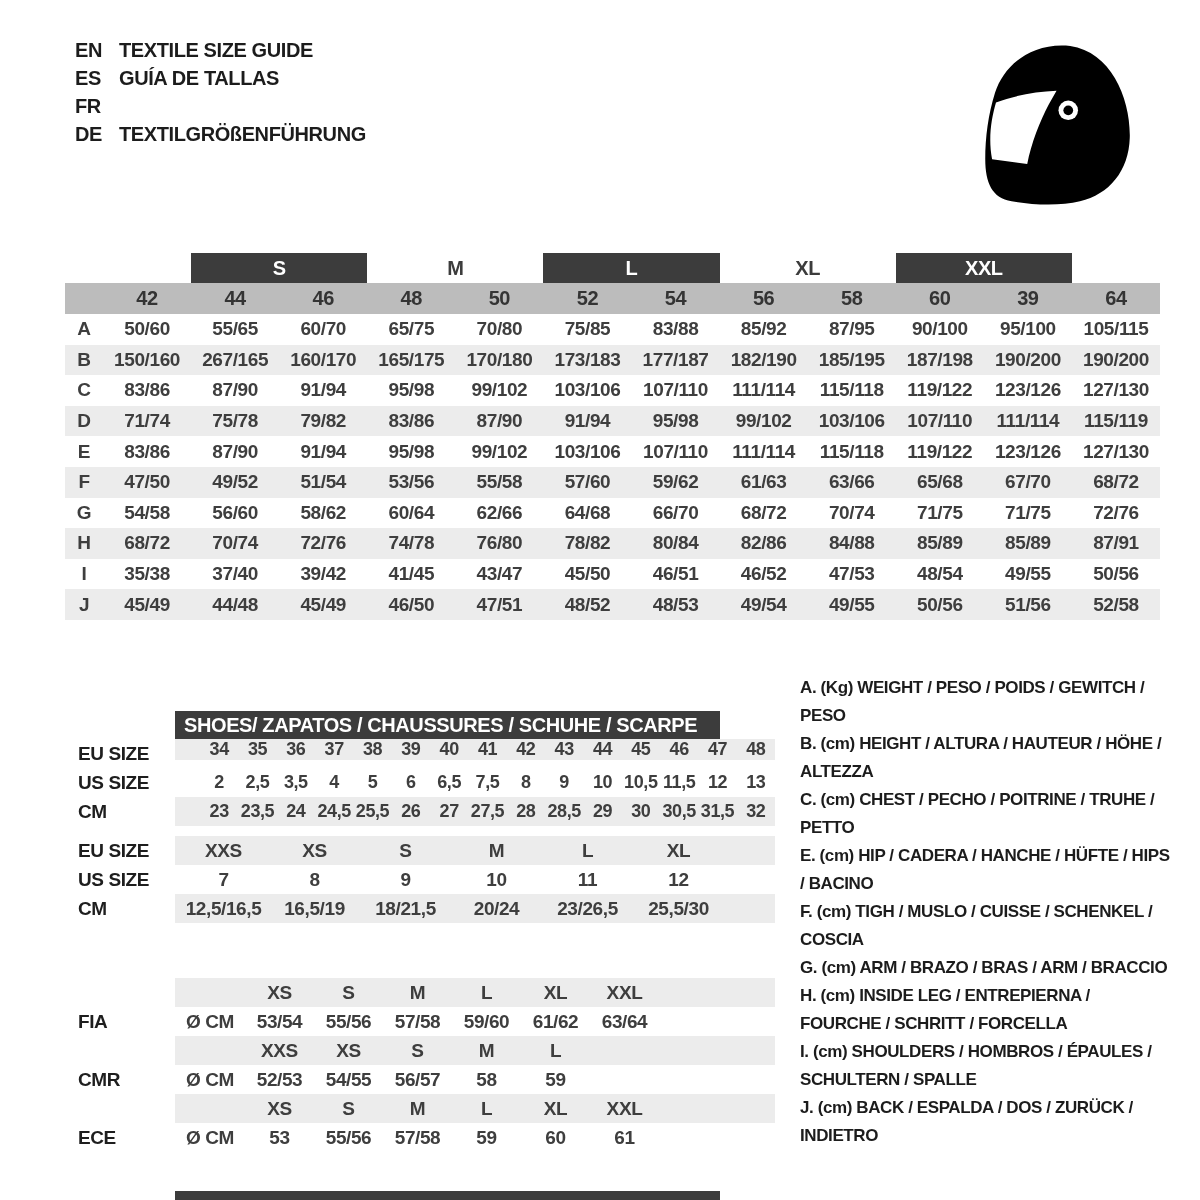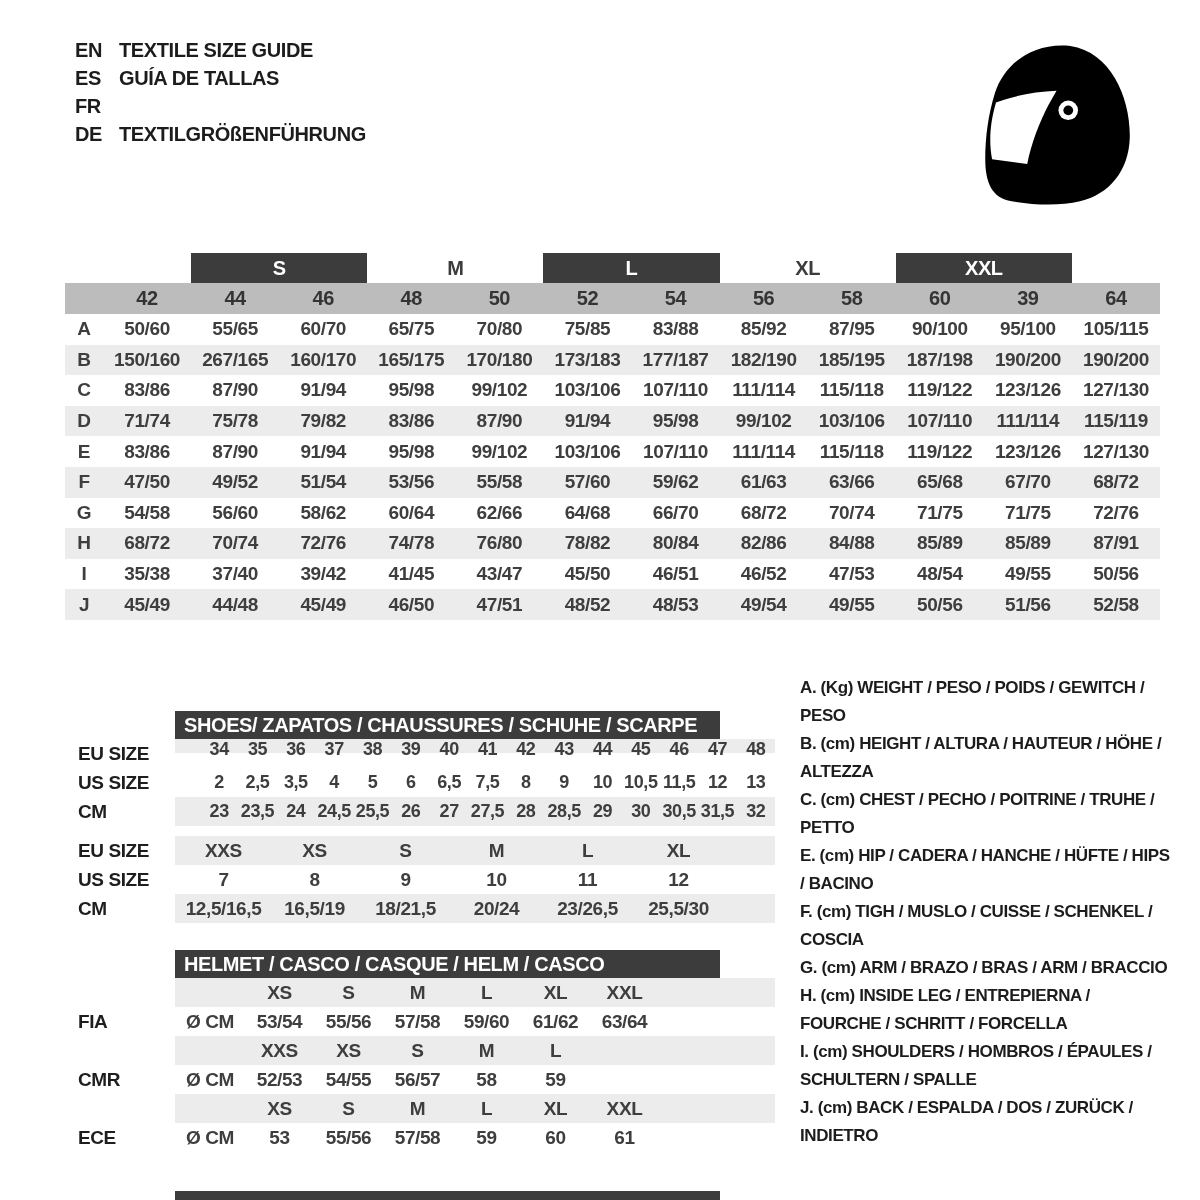--- a/index.html
+++ b/index.html
@@ -230,21 +230,21 @@
       <div class="cell stripe" style="grid-area: 12 / 8;">48/53</div>
       <div class="cell stripe" style="grid-area: 12 / 9;">49/54</div>
       <div class="cell stripe" style="grid-area: 12 / 10;">49/55</div>
       <div class="cell stripe" style="grid-area: 12 / 11;">50/56</div>
       <div class="cell stripe" style="grid-area: 12 / 12;">51/56</div>
       <div class="cell stripe" style="grid-area: 12 / 13;">52/58</div>
     </div>
 
   <div class="section" style="top:711px;height:120px;">
     <div class="sec-header">SHOES/ ZAPATOS / CHAUSSURES / SCHUHE / SCARPE</div>
-  <div class="band lt" style="top: 28px; height: 14px;">
+  <div class="band lt" style="top: 28px; height: 21px;">
         <div class="sec-grid shoes-grid">
           <div class="sec-cell">34</div>
           <div class="sec-cell">35</div>
           <div class="sec-cell">36</div>
           <div class="sec-cell">37</div>
           <div class="sec-cell">38</div>
           <div class="sec-cell">39</div>
           <div class="sec-cell">40</div>
           <div class="sec-cell">41</div>
           <div class="sec-cell">42</div>
@@ -329,21 +329,20 @@
           <div class="sec-cell">18/21,5</div>
           <div class="sec-cell">20/24</div>
           <div class="sec-cell">23/26,5</div>
           <div class="sec-cell">25,5/30</div>
         </div>
       </div>
       <div class="sec-label" style="top: 86px; line-height: 29px;">CM</div>
     </div>
 
   <div class="section" style="top:950px;height:210px;">
-    <div class="sec-header">HELMET / CASCO / CASQUE / HELM / CASCO</div>
   <div class="band lt" style="top: 28px; height: 29px;">
         <div class="sec-grid helmet-grid">
           <div class="sec-cell"></div>
           <div class="sec-cell">XS</div>
           <div class="sec-cell">S</div>
           <div class="sec-cell">M</div>
           <div class="sec-cell">L</div>
           <div class="sec-cell">XL</div>
           <div class="sec-cell">XXL</div>
         </div>

